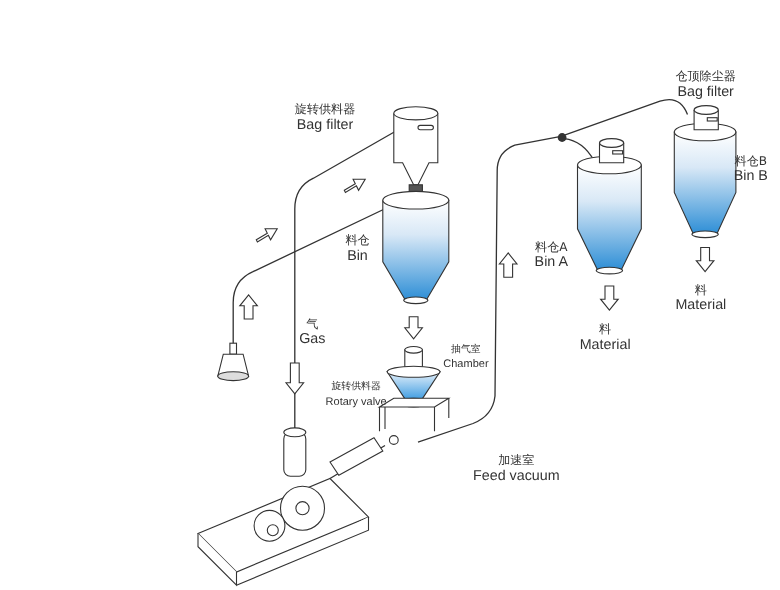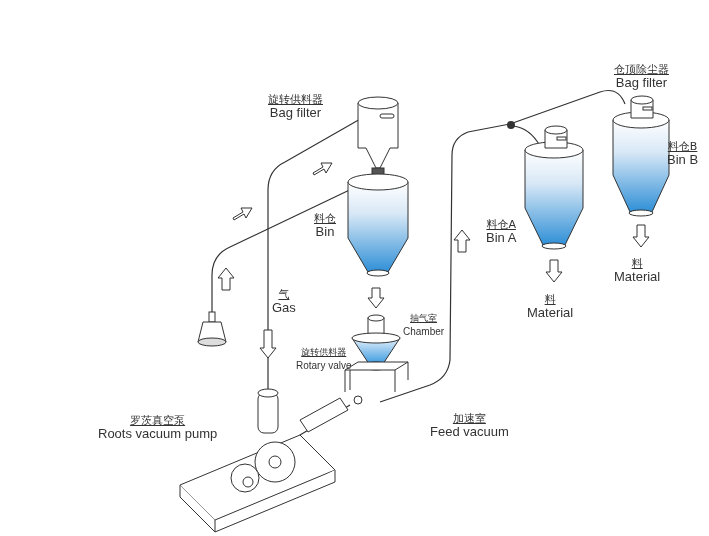--- a/index.html
+++ b/index.html
@@ -1,19 +1,19 @@
 <!DOCTYPE html>
 <html><head>
 <meta charset="utf-8">
 <style>
   html, body { margin: 0; padding: 0; background: #ffffff; }
   #canvas { position: relative; width: 709px; height: 536px; overflow: hidden; background: #ffffff; }
   svg { position: absolute; left: 0; top: 0; }
   .lbl { position: absolute; font-family: "Liberation Sans", sans-serif; color: #333333; text-align: center; line-height: 13px; white-space: nowrap; }
-  .lbl .zh { font-family: "DejaVu Sans", sans-serif; font-size: 11px; display: block; text-decoration: underline; }
+  .lbl .zh { font-family: "DejaVu Sans", sans-serif; font-size: 11px; display: block; }
   .lbl .en { font-size: 13px; display: block; }
   .lbl.small .zh { font-size: 9px; }
   .lbl.small .en { font-size: 10px; }
 </style>
 </head>
 <body>
 
 <div id="canvas">
 <svg width="709" height="536" viewBox="0 0 709 536">
   <defs>
@@ -151,24 +151,20 @@
   <span class="en">Chamber</span>
 </div>
 <div class="lbl small" style="left:296px;top:346px;">
   <span class="zh">旋转供料器</span>
   <span class="en">Rotary valve</span>
 </div>
 <div class="lbl" style="left:384px;top:412px;margin-left:46px;">
   <span class="zh">加速室</span>
   <span class="en">Feed vacuum</span>
 </div>
-<div class="lbl" style="left:98px;top:414px;">
-  <span class="zh">罗茨真空泵</span>
-  <span class="en">Roots vacuum pump</span>
-</div>
 <div class="lbl" style="left:527px;top:293px;">
   <span class="zh">料</span>
   <span class="en">Material</span>
 </div>
 <div class="lbl" style="left:614px;top:257px;">
   <span class="zh">料</span>
   <span class="en">Material</span>
 </div>
 </div>
 

